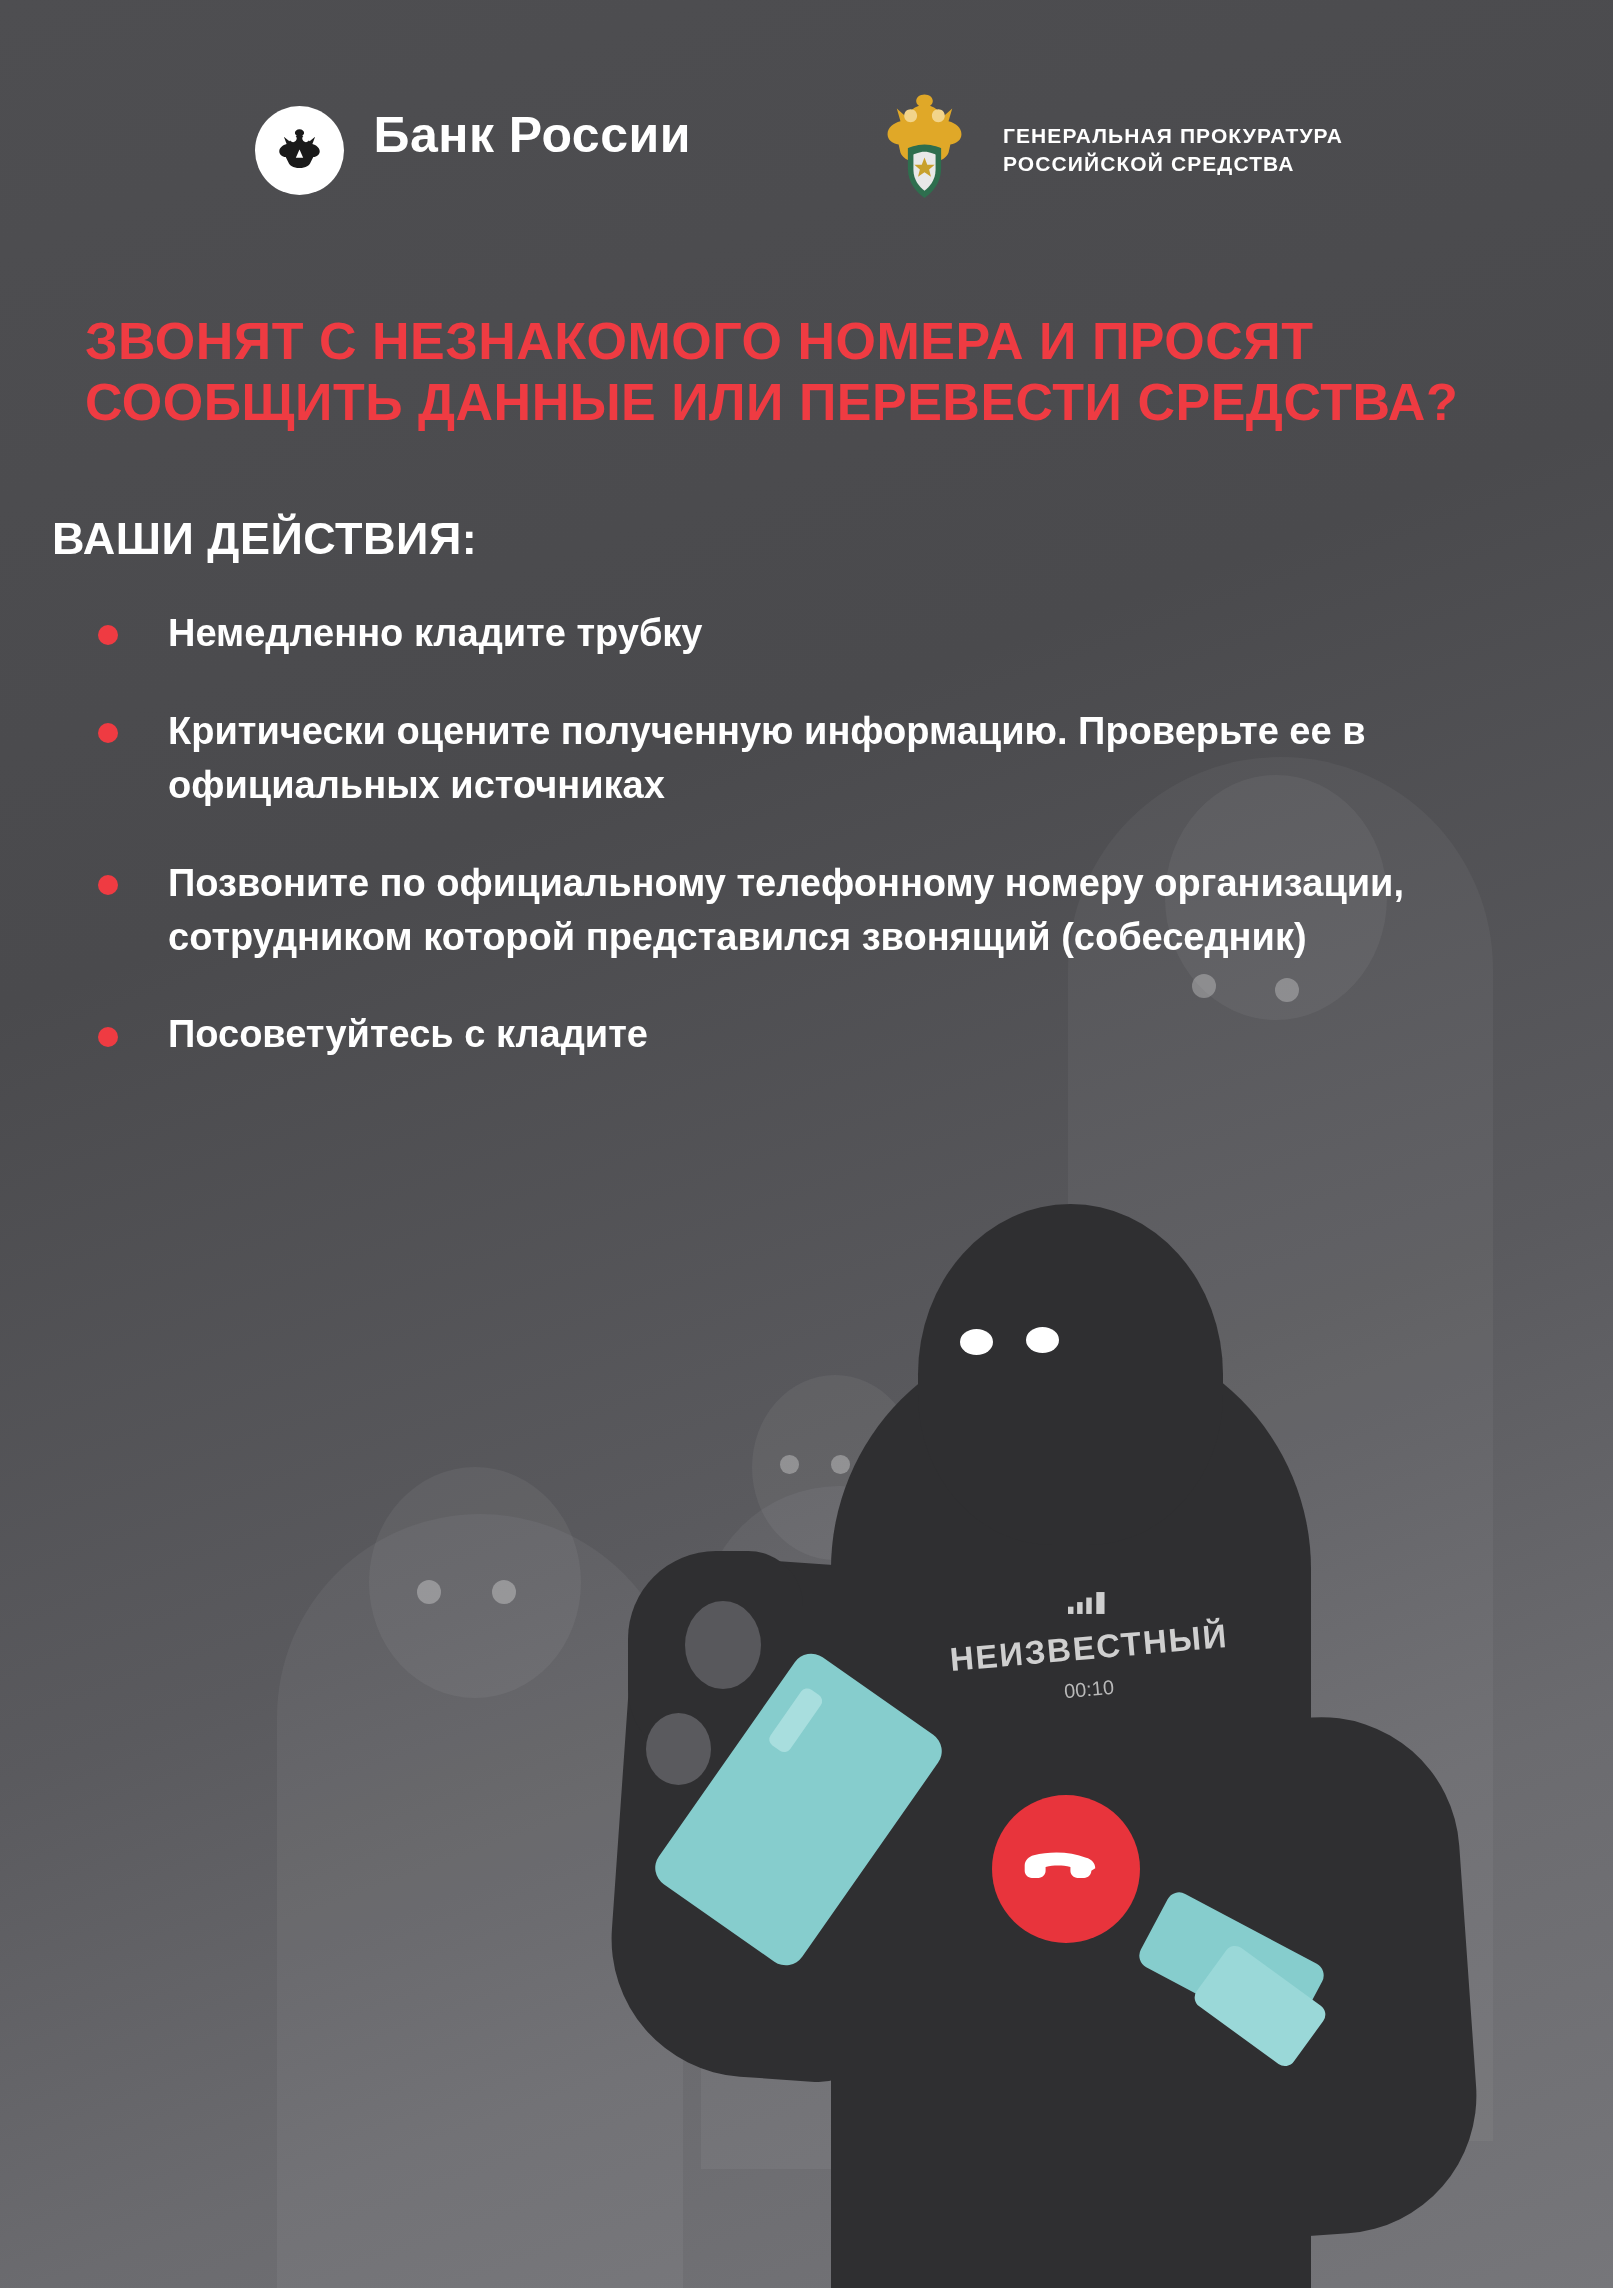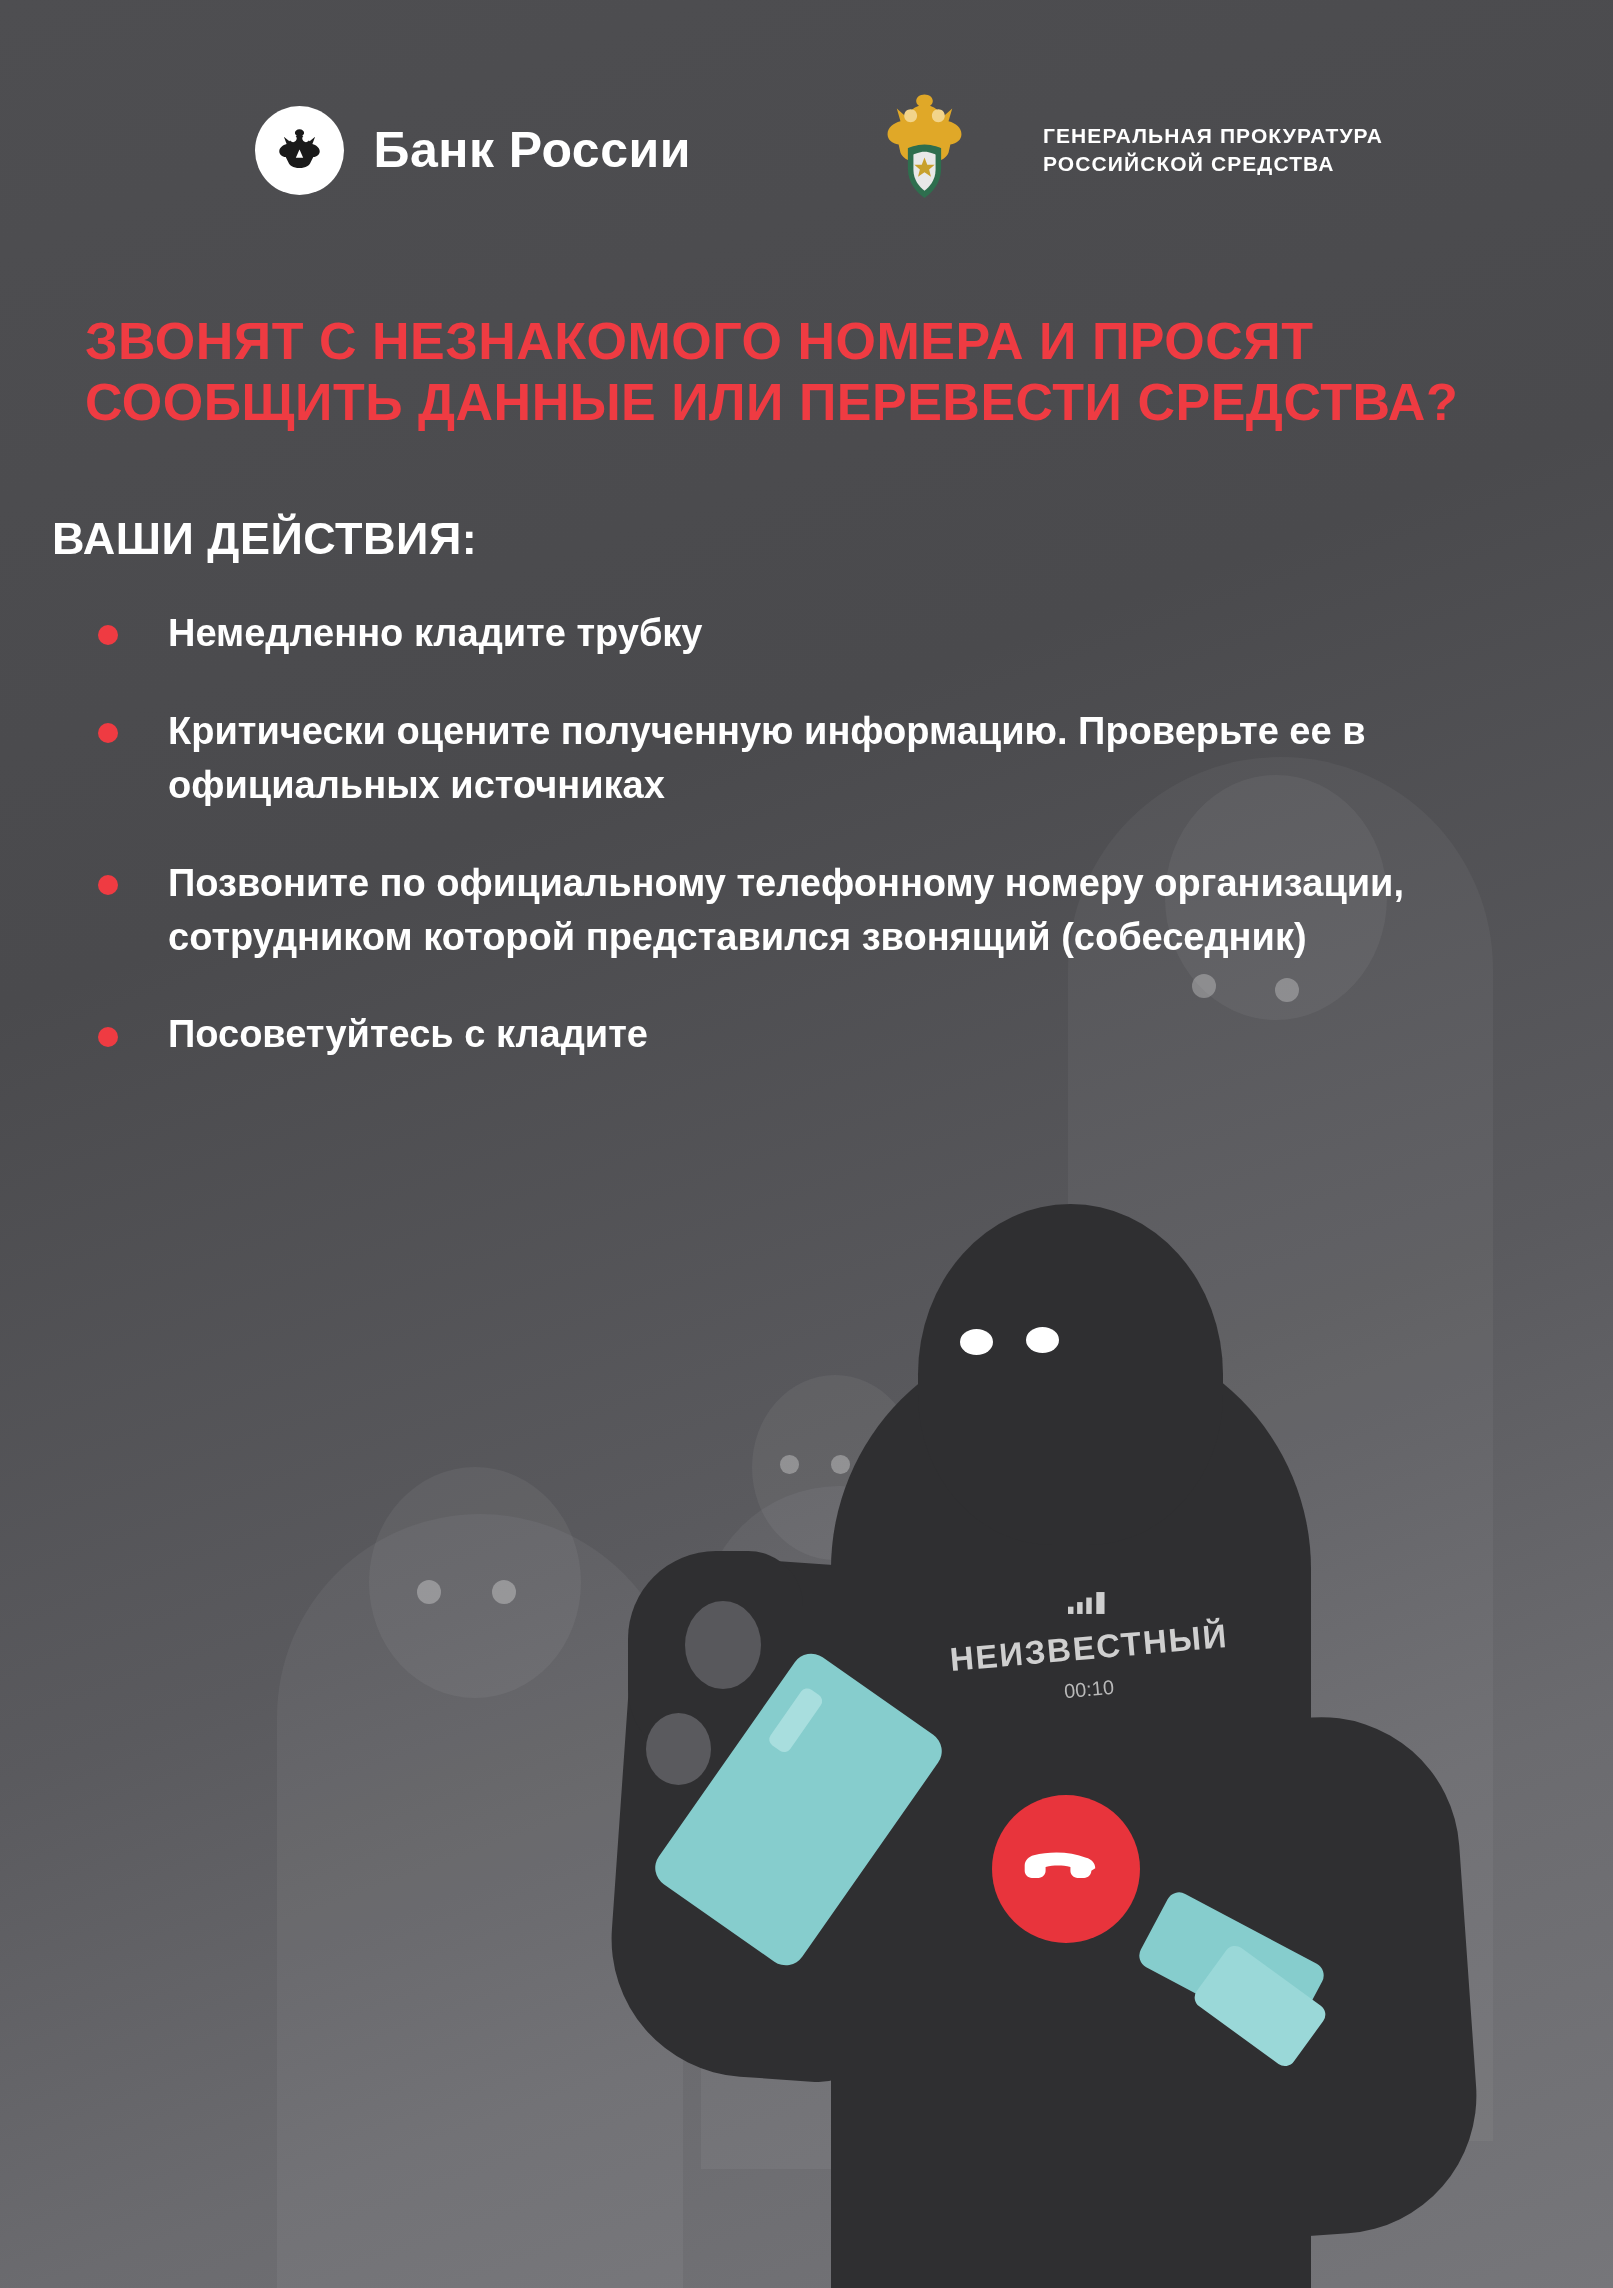--- a/index.html
+++ b/index.html
@@ -251,21 +251,21 @@
     position: relative;
     z-index: 5;
   }
   .header {
     display: flex;
     align-items: center;
     padding: 89px 0 0 0;
   }
   .logo-cbr {
     display: flex;
-    align-items: center;
+    align-items: flex-start;
     margin-left: 255px;
   }
   .cbr-mark {
     width: 89px;
     height: 89px;
     background: #ffffff;
     border-radius: 50%;
     display: flex;
     align-items: center;
     justify-content: center;
@@ -274,21 +274,20 @@
     margin-left: 29.5px;
     color: #ffffff;
     font-size: 50px;
     font-weight: bold;
     letter-spacing: 0.5px;
   }
   .logo-gp {
     display: flex;
     align-items: center;
     margin-left: 179px;
-    gap: 40px;
   }
   .gp-text {
     margin-left: 24px;
     color: #ffffff;
     font-size: 21px;
     font-weight: bold;
     line-height: 1.35;
     letter-spacing: 1.1px;
   }
   

